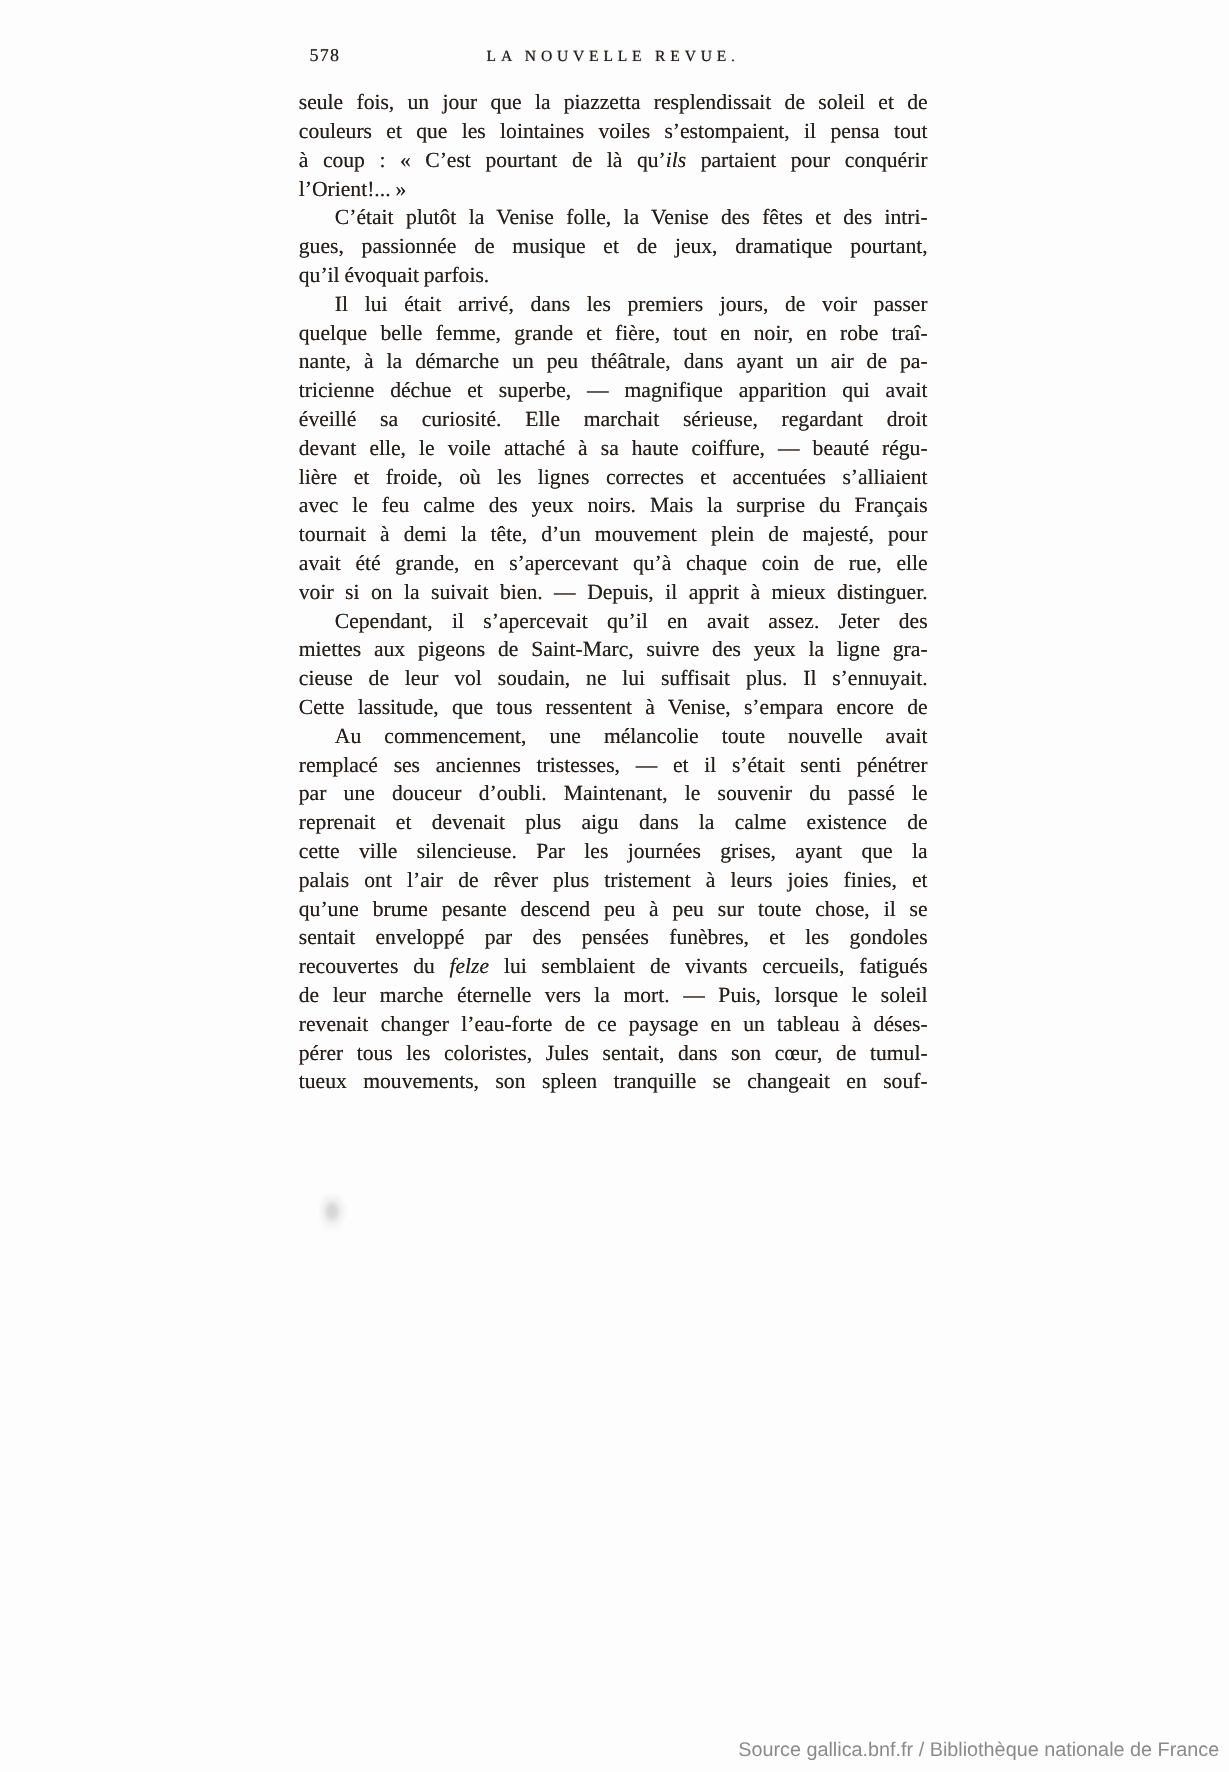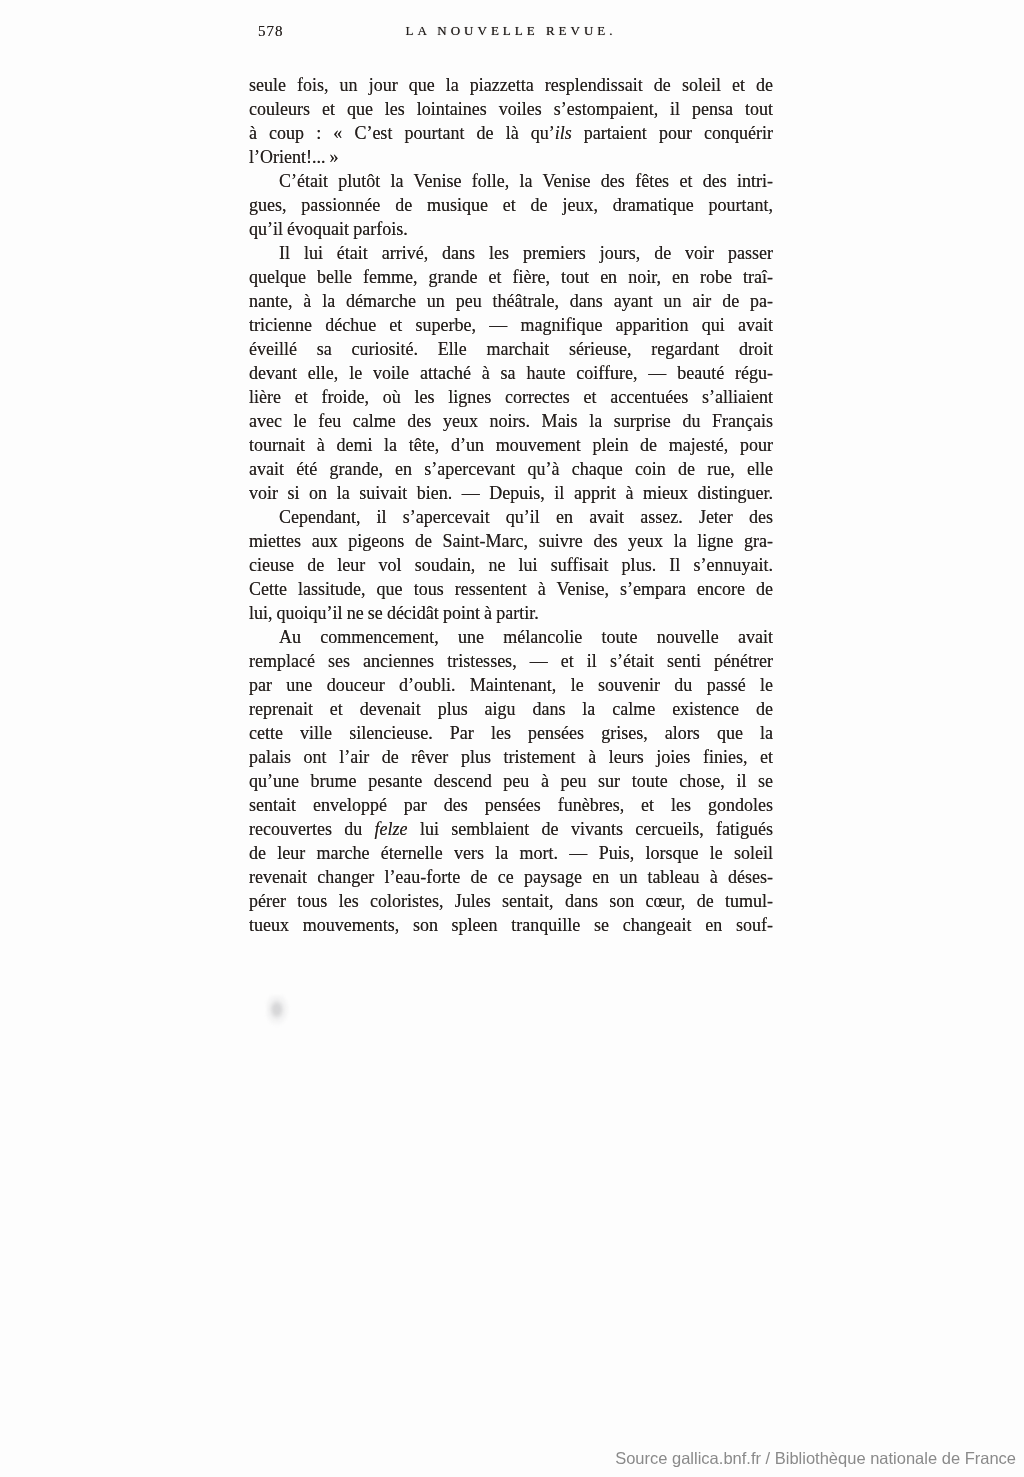--- a/index.html
+++ b/index.html
@@ -14,21 +14,21 @@
     overflow: hidden;
     font-family: "Liberation Serif", "DejaVu Serif", serif;
   }
   .scan-page {
     position: absolute;
     inset: 0;
   }
   
   .running-head {
     position: absolute;
-    top: 23px;
+    top: 39px;
     left: 249px;
     width: 524px;
     height: 20px;
     color: var(--ink, #241f1d);
   }
   .folio {
     position: absolute;
     left: 9px;
     top: 0;
     font-size: 15px;
@@ -121,26 +121,25 @@
       <div class="line"><span>devant elle, le voile attaché à sa haute coiffure, — beauté régu-</span></div>
       <div class="line"><span>lière et froide, où les lignes correctes et accentuées s’alliaient</span></div>
       <div class="line"><span>avec le feu calme des yeux noirs. Mais la surprise du Français</span></div>
       <div class="line"><span>tournait à demi la tête, d’un mouvement plein de majesté, pour</span></div>
       <div class="line"><span>avait été grande, en s’apercevant qu’à chaque coin de rue, elle</span></div>
       <div class="line"><span>voir si on la suivait bien. — Depuis, il apprit à mieux distinguer.</span></div>
       <div class="line indent"><span>Cependant, il s’apercevait qu’il en avait assez. Jeter des</span></div>
       <div class="line"><span>miettes aux pigeons de Saint-Marc, suivre des yeux la ligne gra-</span></div>
       <div class="line"><span>cieuse de leur vol soudain, ne lui suffisait plus. Il s’ennuyait.</span></div>
       <div class="line"><span>Cette lassitude, que tous ressentent à Venise, s’empara encore de</span></div>
-      <div class="line end"><span>lui, quoiqu’il ne se décidât point à partir.</span></div>
       <div class="line indent"><span>Au commencement, une mélancolie toute nouvelle avait</span></div>
       <div class="line"><span>remplacé ses anciennes tristesses, — et il s’était senti pénétrer</span></div>
       <div class="line"><span>par une douceur d’oubli. Maintenant, le souvenir du passé le</span></div>
       <div class="line"><span>reprenait et devenait plus aigu dans la calme existence de</span></div>
-      <div class="line"><span>cette ville silencieuse. Par les pensées grises, alors que la</span></div>
+      <div class="line"><span>cette ville silencieuse. Par les journées grises, ayant que la</span></div>
       <div class="line"><span>palais ont l’air de rêver plus tristement à leurs joies finies, et</span></div>
       <div class="line"><span>qu’une brume pesante descend peu à peu sur toute chose, il se</span></div>
       <div class="line"><span>sentait enveloppé par des pensées funèbres, et les gondoles</span></div>
       <div class="line"><span>recouvertes du </span><span class="it">felze</span><span> lui semblaient de vivants cercueils, fatigués</span></div>
       <div class="line"><span>de leur marche éternelle vers la mort. — Puis, lorsque le soleil</span></div>
       <div class="line"><span>revenait changer l’eau-forte de ce paysage en un tableau à déses-</span></div>
       <div class="line"><span>pérer tous les coloristes, Jules sentait, dans son cœur, de tumul-</span></div>
       <div class="line"><span>tueux mouvements, son spleen tranquille se changeait en souf-</span></div>
     </div>
 

